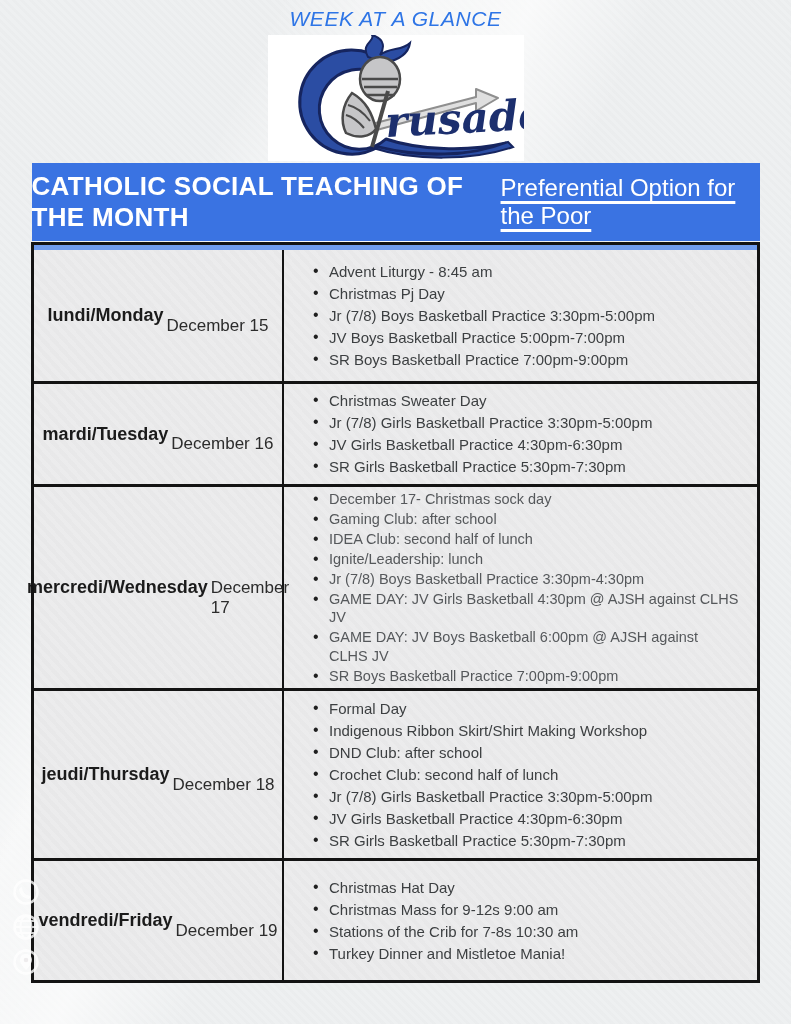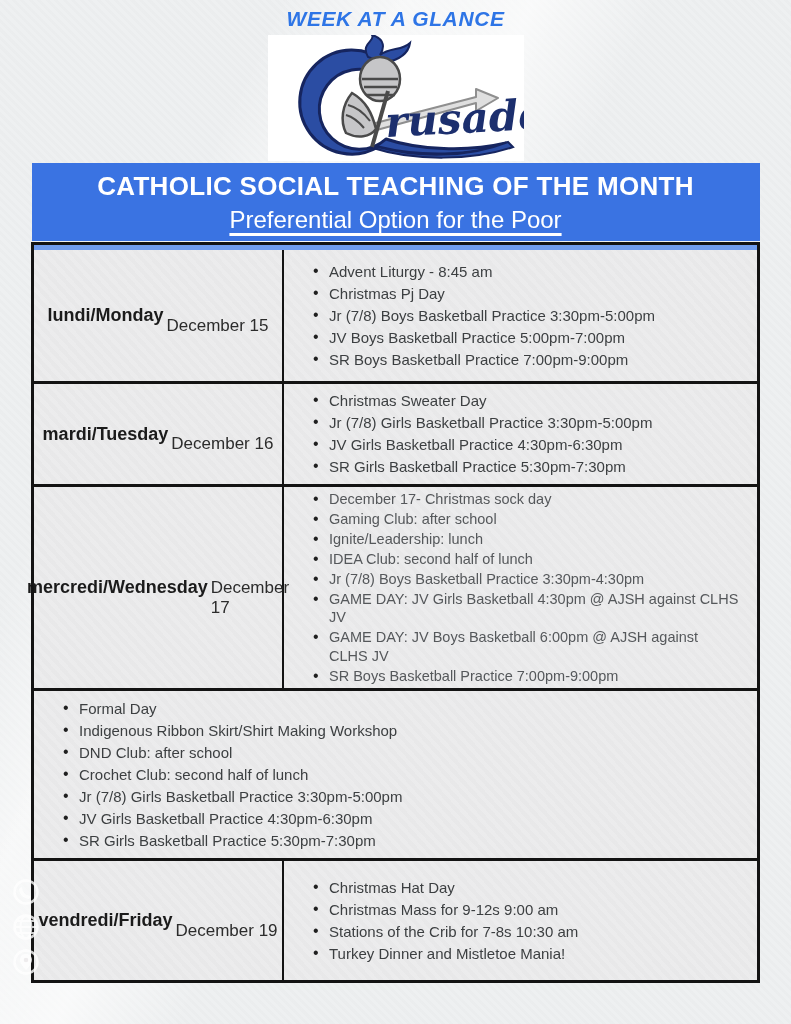--- a/index.html
+++ b/index.html
@@ -18,37 +18,37 @@
       #eef0f1;
   }
   
   .school-name{
     margin-top:27px;text-align:center;
     font-size:28px;font-weight:800;letter-spacing:.4px;
     color:#2e6fe2;
   }
   .subtitle{
     margin-top:7px;text-align:center;
-    font-size:21px;font-weight:700;font-style:italic;letter-spacing:.6px;
+    font-size:21px;font-weight:400;font-style:italic;letter-spacing:.6px;
     color:#2e75e6;
   }
   .logo-box{
     width:256px;height:126px;margin:4px auto 0 auto;
     background:#ffffff;position:relative;overflow:hidden;
   }
   .logo-box svg{display:block;width:100%;height:100%;}
   .logo-script{
     font-family:"DejaVu Serif","Liberation Serif",serif;
     font-style:italic;font-weight:bold;
   }
   
   .banner{
     width:728px;margin:2px auto 0 auto;height:78px;
     background:#3a73e2;
-    display:flex;flex-direction:column;align-items:center;justify-content:center;
+    display:flex;flex-direction:row;align-items:center;justify-content:center;
     gap:4px;
   }
   .banner-line1{
     color:#fff;font-weight:800;font-size:26px;letter-spacing:.3px;
   }
   .banner-line2{
     color:#fff;font-weight:400;font-size:24px;
     text-decoration:underline;text-decoration-thickness:2.5px;text-underline-offset:5px;
   }
   
@@ -176,31 +176,35 @@
 
     <div class="row row-3">
       <div class="day-cell">
         <div class="day-name">mercredi/Wednesday</div>
         <div class="day-date">December 17</div>
       </div>
       <div class="events-cell">
         <ul class="events-list dense" style="color: rgb(85, 88, 91);">
             <li>December 17- Christmas sock day</li>
             <li>Gaming Club: after school</li>
+            <li>IDEA Club: second half of lunch</li>
             <li>Ignite/Leadership: lunch</li>
-            <li>IDEA Club: second half of lunch</li>
             <li>Jr (7/8) Boys Basketball Practice 3:30pm-4:30pm</li>
             <li>GAME DAY: JV Girls Basketball 4:30pm @ AJSH against CLHS JV</li>
             <li>GAME DAY: JV Boys Basketball 6:00pm @ AJSH against CLHS JV</li>
             <li>SR Boys Basketball Practice 7:00pm-9:00pm</li>
           </ul>
       </div>
     </div>
 
     <div class="row row-4">
+      <div class="day-cell">
+        <div class="day-name">jeudi/Thursday</div>
+        <div class="day-date">December 18</div>
+      </div>
       <div class="events-cell">
         <ul class="events-list">
             <li>Formal Day</li>
             <li>Indigenous Ribbon Skirt/Shirt Making Workshop</li>
             <li>DND Club: after school</li>
             <li>Crochet Club: second half of lunch</li>
             <li>Jr (7/8) Girls Basketball Practice 3:30pm-5:00pm</li>
             <li>JV Girls Basketball Practice 4:30pm-6:30pm</li>
             <li>SR Girls Basketball Practice 5:30pm-7:30pm</li>
           </ul>

